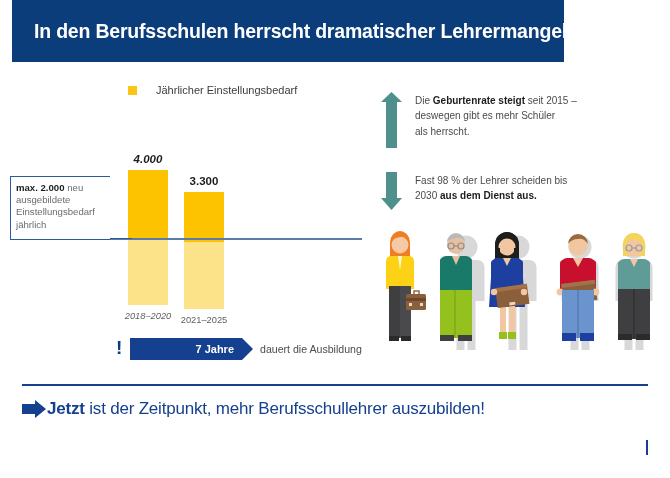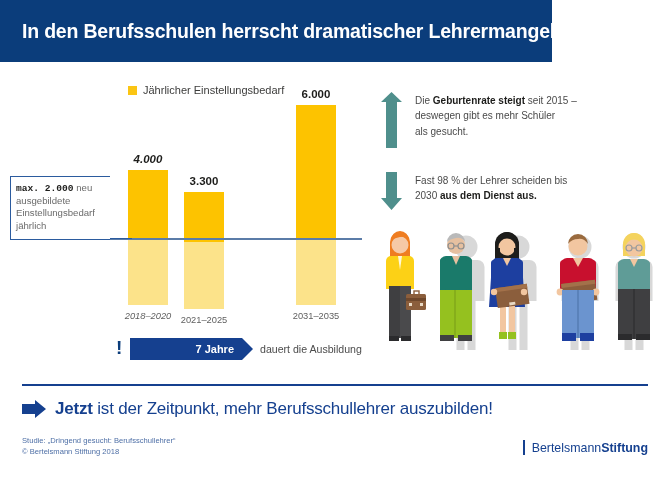--- a/index.html
+++ b/index.html
@@ -5,32 +5,32 @@
   html,body{margin:0;padding:0;}
   body{
     width:670px;height:478px;background:#ffffff;overflow:hidden;
     font-family:"Liberation Sans","DejaVu Sans",sans-serif;
     -webkit-font-smoothing:antialiased;
   }
   .page{position:relative;width:670px;height:478px;}
 
   
   .header{
-    position:absolute;left:0;top:0;width:552px;height:62px;
+    position:absolute;left:12px;top:0;width:552px;height:62px;
     background:#0b3d7b;
   }
   .header-title{
     position:absolute;left:22px;top:20px;
     color:#ffffff;font-size:19.5px;font-weight:bold;letter-spacing:-0.2px;
     white-space:nowrap;
   }
 
   
   .chart{position:absolute;left:0;top:62px;width:372px;height:310px;}
-  .legend{position:absolute;left:128px;top:22px;display:flex;align-items:center;gap:6px;}
+  .legend{position:absolute;left:128px;top:22px;display:flex;align-items:center;gap:19px;}
   .legend-swatch{width:9px;height:9px;background:#fbc513;display:block;}
   .legend-label{font-size:11px;color:#3c3c3b;white-space:nowrap;}
 
   .plot{position:absolute;left:0;top:0;width:372px;height:310px;}
 
   .bar{position:absolute;width:40px;}
   .bar-top{position:absolute;left:0;width:40px;background:#fdc300;}
   .bar-bot{position:absolute;left:0;width:40px;background:#fce38a;}
   .bar-value{
     position:absolute;width:60px;left:-10px;text-align:center;
@@ -46,21 +46,21 @@
   }
   .callout{
     position:absolute;left:10px;top:114px;width:100px;height:64px;
     border:1.4px solid #2b5b9e;border-right:none;background:#ffffff;
     box-sizing:border-box;
   }
   .callout-inner{
     position:absolute;left:16px;top:120px;width:96px;
     font-size:9.6px;line-height:12.2px;color:#6b6b6b;
   }
-  .callout-inner b{color:#1d1d1b;font-weight:bold;font-family:Liberation Mono, monospace;}
+  .callout-inner b{color:#1d1d1b;font-weight:bold;}
   .callout-stub{
     position:absolute;left:110px;top:176px;width:22px;height:1.4px;background:#2b5b9e;
   }
 
   
   .banner{position:absolute;left:116px;top:338px;height:22px;}
   .banner-excl{
     position:absolute;left:0;top:0;width:4px;height:22px;color:#0b3d7b;
     font-size:19px;font-weight:bold;line-height:20px;
   }
@@ -90,21 +90,21 @@
     font-size:10px;line-height:15.4px;color:#4a4a4a;padding-top:1px;
   }
   .fact-text b{color:#1d1d1b;font-weight:bold;}
   .arrow-ico{width:21px;flex:0 0 21px;}
 
   
   .people{position:absolute;left:378px;top:228px;width:288px;height:136px;}
 
   
   .divider{position:absolute;left:22px;top:384px;width:626px;height:1.6px;background:#15408f;}
-  .cta{position:absolute;left:22px;top:399px;display:flex;align-items:center;gap:9px;}
+  .cta{position:absolute;left:22px;top:399px;display:flex;align-items:center;gap:1px;}
   .cta-arrow{width:24px;height:18px;flex:0 0 24px;}
   .cta-text{font-size:17px;color:#15408f;white-space:nowrap;letter-spacing:-0.2px;}
   .cta-text b{font-weight:bold;}
 
   
   .source{
     position:absolute;left:22px;top:436px;
     font-size:7.6px;line-height:10.6px;color:#4e6fa6;
   }
   .brand{
@@ -140,26 +140,20 @@
       </div>
 
       <div class="bar" style="left:184px;top:4px;height:243px;">
         <div class="bar-value" style="top:109px;">3.300</div>
         <div class="bar-top" style="top:126px;height:50px;"></div>
         <div class="bar-bot" style="top:176px;height:67px;"></div>
         <div class="bar-cat" style="top:249px;">2021–2025</div>
       </div>
 
 
-      <div class="bar" style="left:296px;top:0;height:243px;">
-        <div class="bar-value" style="top:26px;">6.000</div>
-        <div class="bar-top" style="top:43px;height:133px;"></div>
-        <div class="bar-bot" style="top:176px;height:67px;"></div>
-        <div class="bar-cat" style="top:249px;">2031–2035</div>
-      </div>
 
       <div class="threshold-line"></div>
       <div class="callout"></div>
       <div class="callout-stub"></div>
       <div class="callout-inner">
         <b>max. 2.000</b><span> neu ausgebildete Einstellungsbedarf jährlich</span>
       </div>
     </div>
   </div>
 
@@ -175,21 +169,21 @@
 
     <div class="fact">
       <span class="arrow-ico">
         <svg width="21" height="56" viewBox="0 0 21 56" aria-hidden="true">
           <polygon points="10.5,0 21,10 16,10 16,56 5,56 5,10 0,10" fill="#4f8f8c"></polygon>
         </svg>
       </span>
       <span class="fact-text">
         <span>Die </span><b>Geburtenrate steigt</b><span> seit 2015 –</span><br>
         <span>deswegen gibt es mehr Schüler</span><br>
-        <span>als gesucht.</span>
+        <span>als herrscht.</span>
       </span>
     </div>
 
     <div class="fact">
       <span class="arrow-ico">
         <svg width="21" height="38" viewBox="0 0 21 38" aria-hidden="true">
           <polygon points="5,0 16,0 16,26 21,26 10.5,38 0,26 5,26" fill="#4f8f8c"></polygon>
         </svg>
       </span>
       <span class="fact-text">
@@ -323,23 +317,18 @@
     <span class="cta-arrow">
       <svg width="24" height="18" viewBox="0 0 24 18" aria-hidden="true">
         <polygon points="0,4 13,4 13,0 24,9 13,18 13,14 0,14" fill="#15408f"></polygon>
       </svg>
     </span>
     <span class="cta-text">
       <b>Jetzt</b><span> ist der Zeitpunkt, mehr Berufsschullehrer auszubilden!</span>
     </span>
   </div>
 
-  <div class="source">
-    <div>Studie: „Dringend gesucht: Berufsschullehrer“</div>
-    <div>© Bertelsmann Stiftung 2018</div>
-  </div>
 
   <div class="brand">
     <span class="brand-rule"></span>
-    <span class="brand-text"><span>Bertelsmann</span><b>Stiftung</b></span>
   </div>
 
 </div>
 
 </body></html>

